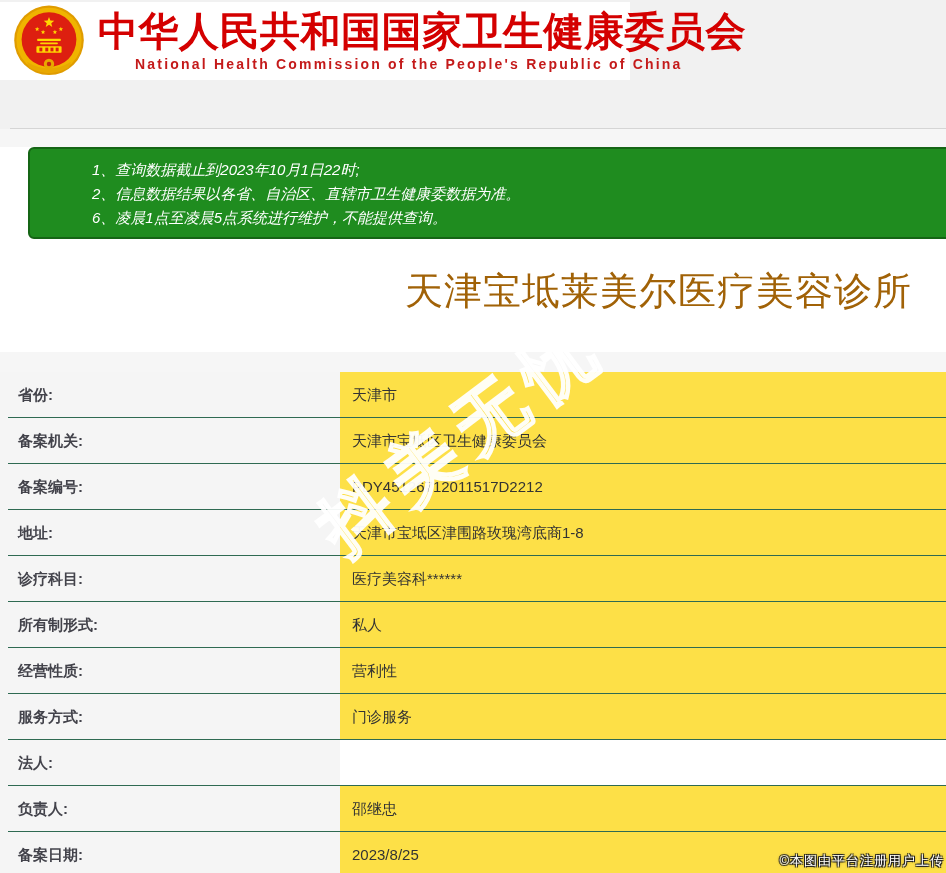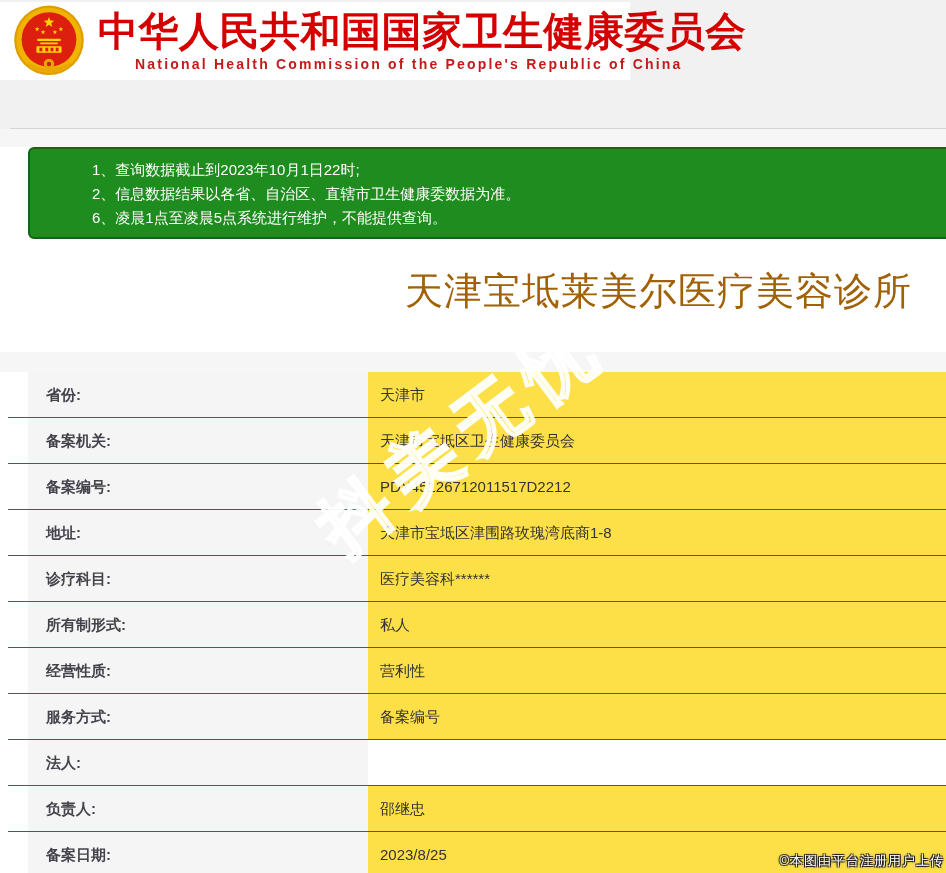--- a/index.html
+++ b/index.html
@@ -68,21 +68,21 @@
     height:92px;
     background:#1f8c1f;
     border:2px solid #156515;
     border-radius:6px;
     padding:9px 10px 9px 62px;
     color:#ffffff;
     font-size:15px;
     line-height:24px;
     overflow:hidden;
   }
-  .notice-line { white-space:nowrap; }
+  .notice-line { white-space:nowrap;font-style:italic; }
 
   
   .title-section {
     height:113px;
     background:#ffffff;
   }
   .clinic-title {
     padding-top:30px;
     padding-left:405px;
     font-size:38px;
@@ -94,21 +94,20 @@
   }
 
   .band { height:20px; background:#f6f6f6; }
 
   
   .info-table { width:100%; }
   .info-row {
     position:relative;
     display:flex;
     height:46px;
-    padding-left:28px;
   }
   .info-row::after {
     content:"";
     position:absolute;
     left:8px; right:0; bottom:0;
     height:1px;
     background:#2f6a52;
   }
   .info-row:last-child::after { display:none; }
   .cell-label {
@@ -234,21 +233,21 @@
   <div class="info-row">
     <div class="cell-label">所有制形式:</div>
     <div class="cell-value">私人</div>
   </div>
   <div class="info-row">
     <div class="cell-label">经营性质:</div>
     <div class="cell-value">营利性</div>
   </div>
   <div class="info-row">
     <div class="cell-label">服务方式:</div>
-    <div class="cell-value">备案编号</div>
+    <div class="cell-value">门诊服务</div>
   </div>
   <div class="info-row">
     <div class="cell-label">法人:</div>
   </div>
   <div class="info-row">
     <div class="cell-label">负责人:</div>
     <div class="cell-value">邵继忠</div>
   </div>
   <div class="info-row">
     <div class="cell-label">备案日期:</div>

